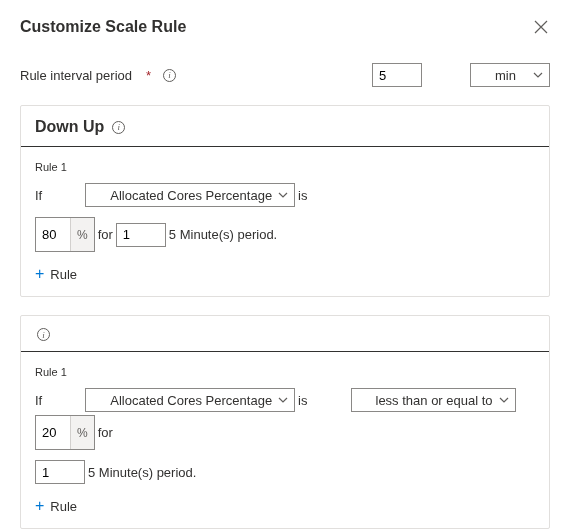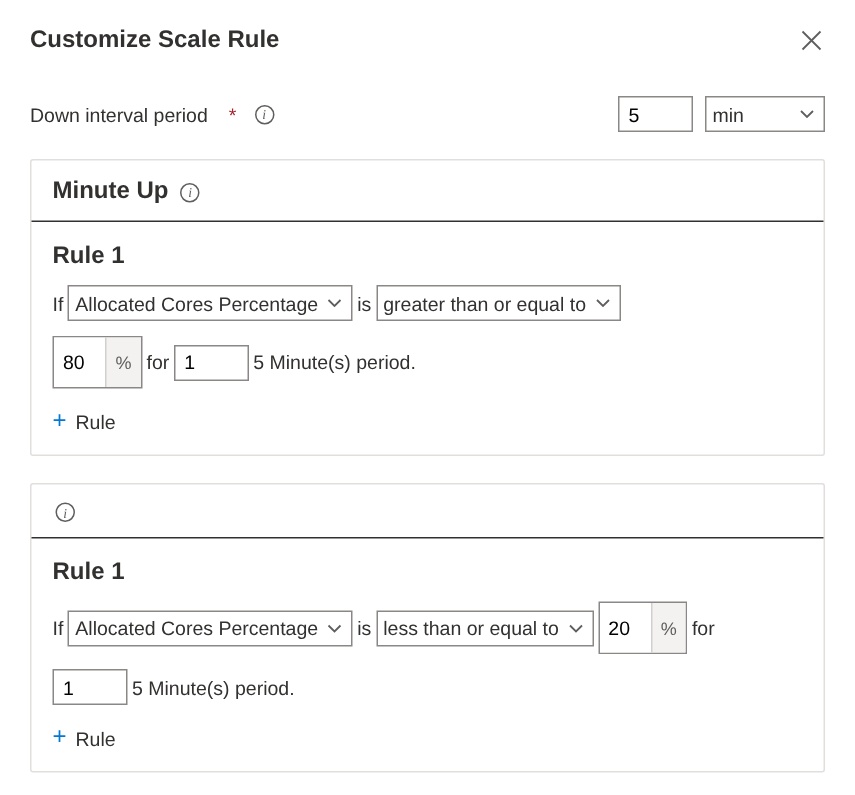--- a/index.html
+++ b/index.html
@@ -58,27 +58,28 @@
     border: 1px solid #8a8886;
     padding: 0 6px;
     font-size: 13px;
     font-family: inherit;
     text-align: left;
   }
   .select {
     height: 24px;
     border: 1px solid #8a8886;
     background: #fff;
-    padding: 0 22px 0 4px;
+    padding: 0 22px 0 24px;
     font-size: 13px;
     font-family: inherit;
     display: inline-flex;
     align-items: center;
     position: relative;
     cursor: pointer;
+    margin-left: 40px;
   }
   .select .chev {
     position: absolute;
     right: 6px;
     top: 50%;
     transform: translateY(-50%);
     pointer-events: none;
   }
   .chev svg { display: block; }
   .card {
@@ -95,22 +96,22 @@
     gap: 6px;
   }
   .card-title {
     font-size: 16px;
     font-weight: 600;
   }
   .card-body {
     padding: 14px 14px 12px 14px;
   }
   .rule-title {
-    font-weight: 700;
-    font-size: 16px;
+    font-weight: 400;
+    font-size: 11px;
     margin-bottom: 10px;
   }
   .rule-line {
     display: flex;
     flex-wrap: wrap;
     align-items: center;
     gap: 3px;
     margin-bottom: 10px;
   }
   .pct-wrap {
@@ -156,62 +157,54 @@
 <div class="header">
   <h1 class="title">Customize Scale Rule</h1>
   <span class="close-x">
     <svg width="14" height="14" viewBox="0 0 14 14">
         <path d="M1 1 L13 13 M13 1 L1 13" stroke="#605e5c" stroke-width="1.2" fill="none"></path>
       </svg>
   </span>
 </div>
 
 <div class="poll-row">
-  <span class="poll-label txt">Down interval period</span>
+  <span class="poll-label txt">Rule interval period</span>
   <span class="req">*</span>
   <span class="info-icon">i</span>
   <span class="spacer"></span>
   <input class="num-input" value="5" style="">
   <span class="select" style="width:80px">
     <span>min</span>
     <span class="chev">
         <svg width="10" height="6" viewBox="0 0 10 6">
           <path d="M1 1 L5 5 L9 1" stroke="#605e5c" stroke-width="1.2" fill="none"></path>
         </svg>
       </span>
   </span>
 </div>
 
 <div class="card">
   <div class="card-header">
-    <span class="card-title">Minute Up</span>
+    <span class="card-title">Down Up</span>
     <span class="info-icon">i</span>
   </div>
   <div class="card-body">
     <div class="rule-title">Rule 1</div>
 
     <div class="rule-line">
       <span class="txt">If</span>
       <span class="select">
         <span>Allocated Cores Percentage</span>
         <span class="chev">
             <svg width="10" height="6" viewBox="0 0 10 6">
               <path d="M1 1 L5 5 L9 1" stroke="#605e5c" stroke-width="1.2" fill="none"></path>
             </svg>
           </span>
       </span>
       <span class="txt">is</span>
-      <span class="select">
-        <span>greater than or equal to</span>
-        <span class="chev">
-            <svg width="10" height="6" viewBox="0 0 10 6">
-              <path d="M1 1 L5 5 L9 1" stroke="#605e5c" stroke-width="1.2" fill="none"></path>
-            </svg>
-          </span>
-      </span>
     </div>
 
     <div class="rule-line">
       <span class="pct-wrap">
         <input value="80" style="">
         <span class="unit">%</span>
       </span>
       <span class="txt">for</span>
       <input class="num-input" value="1" style="">
       <span class="txt">5 Minute(s) period.</span>

